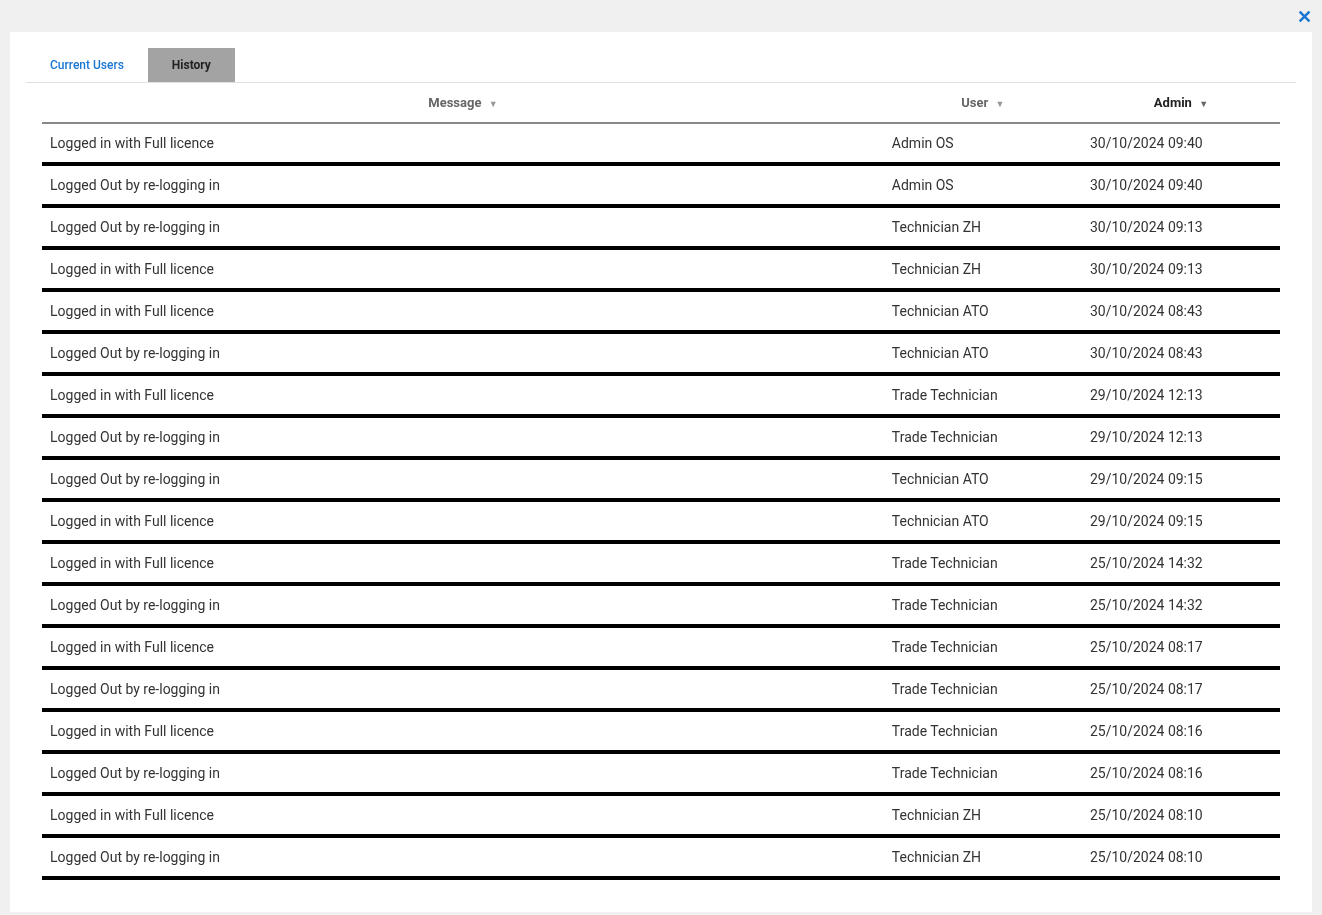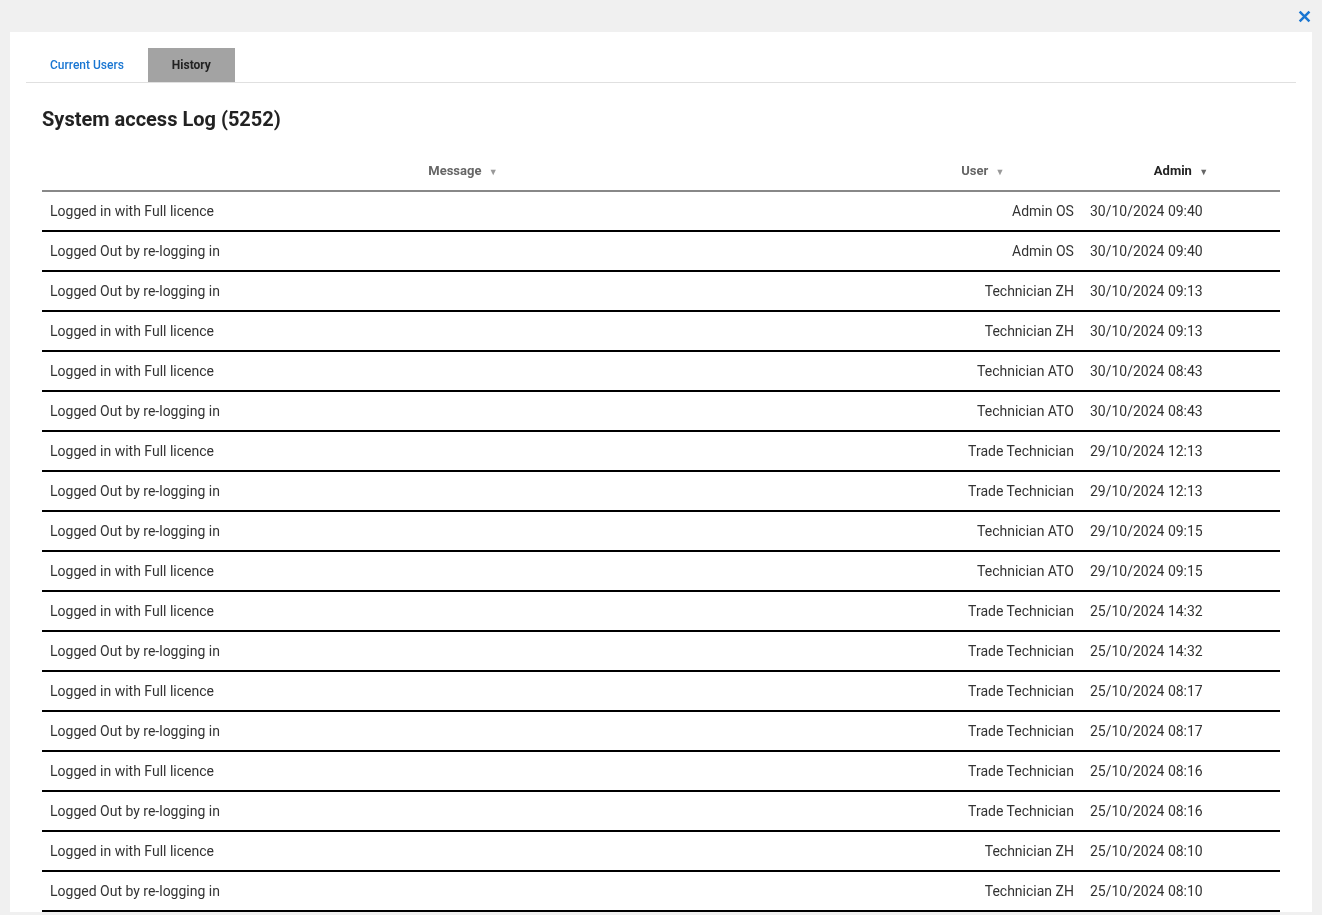--- a/index.html
+++ b/index.html
@@ -110,30 +110,29 @@
     }
     
     .log-table thead th.active-sort .sort-arrow {
       color: #666;
     }
     
     .log-table tbody td {
       font-size: 14px;
       color: #333;
       padding: 11px 8px;
-      border-bottom: 2px solid #000000;
+      border-bottom: 4px solid #000000;
     }
     
     .col-message {
       width: 68%;
     }
     
     .col-name {
       width: 16%;
-      text-align: right;
     }
     
     .col-date {
       width: 16%;
     }
     
     
     .content-wrapper::-webkit-scrollbar {
       width: 16px;
     }
@@ -162,21 +161,20 @@
 
 <div class="content-wrapper">
   <div class="content-inner">
 
 
     <div class="tabs">
       <div class="tab inactive">Current Users</div>
       <div class="tab active">History</div>
     </div>
 
-    <div class="section-heading">System access Log (5252)</div>
 
     <table class="log-table">
       <thead>
         <tr>
           <th class="col-message">
             <span>Message</span>
             <span class="sort-arrow">▼</span>
           </th>
           <th class="col-name">
             <span>User</span>

